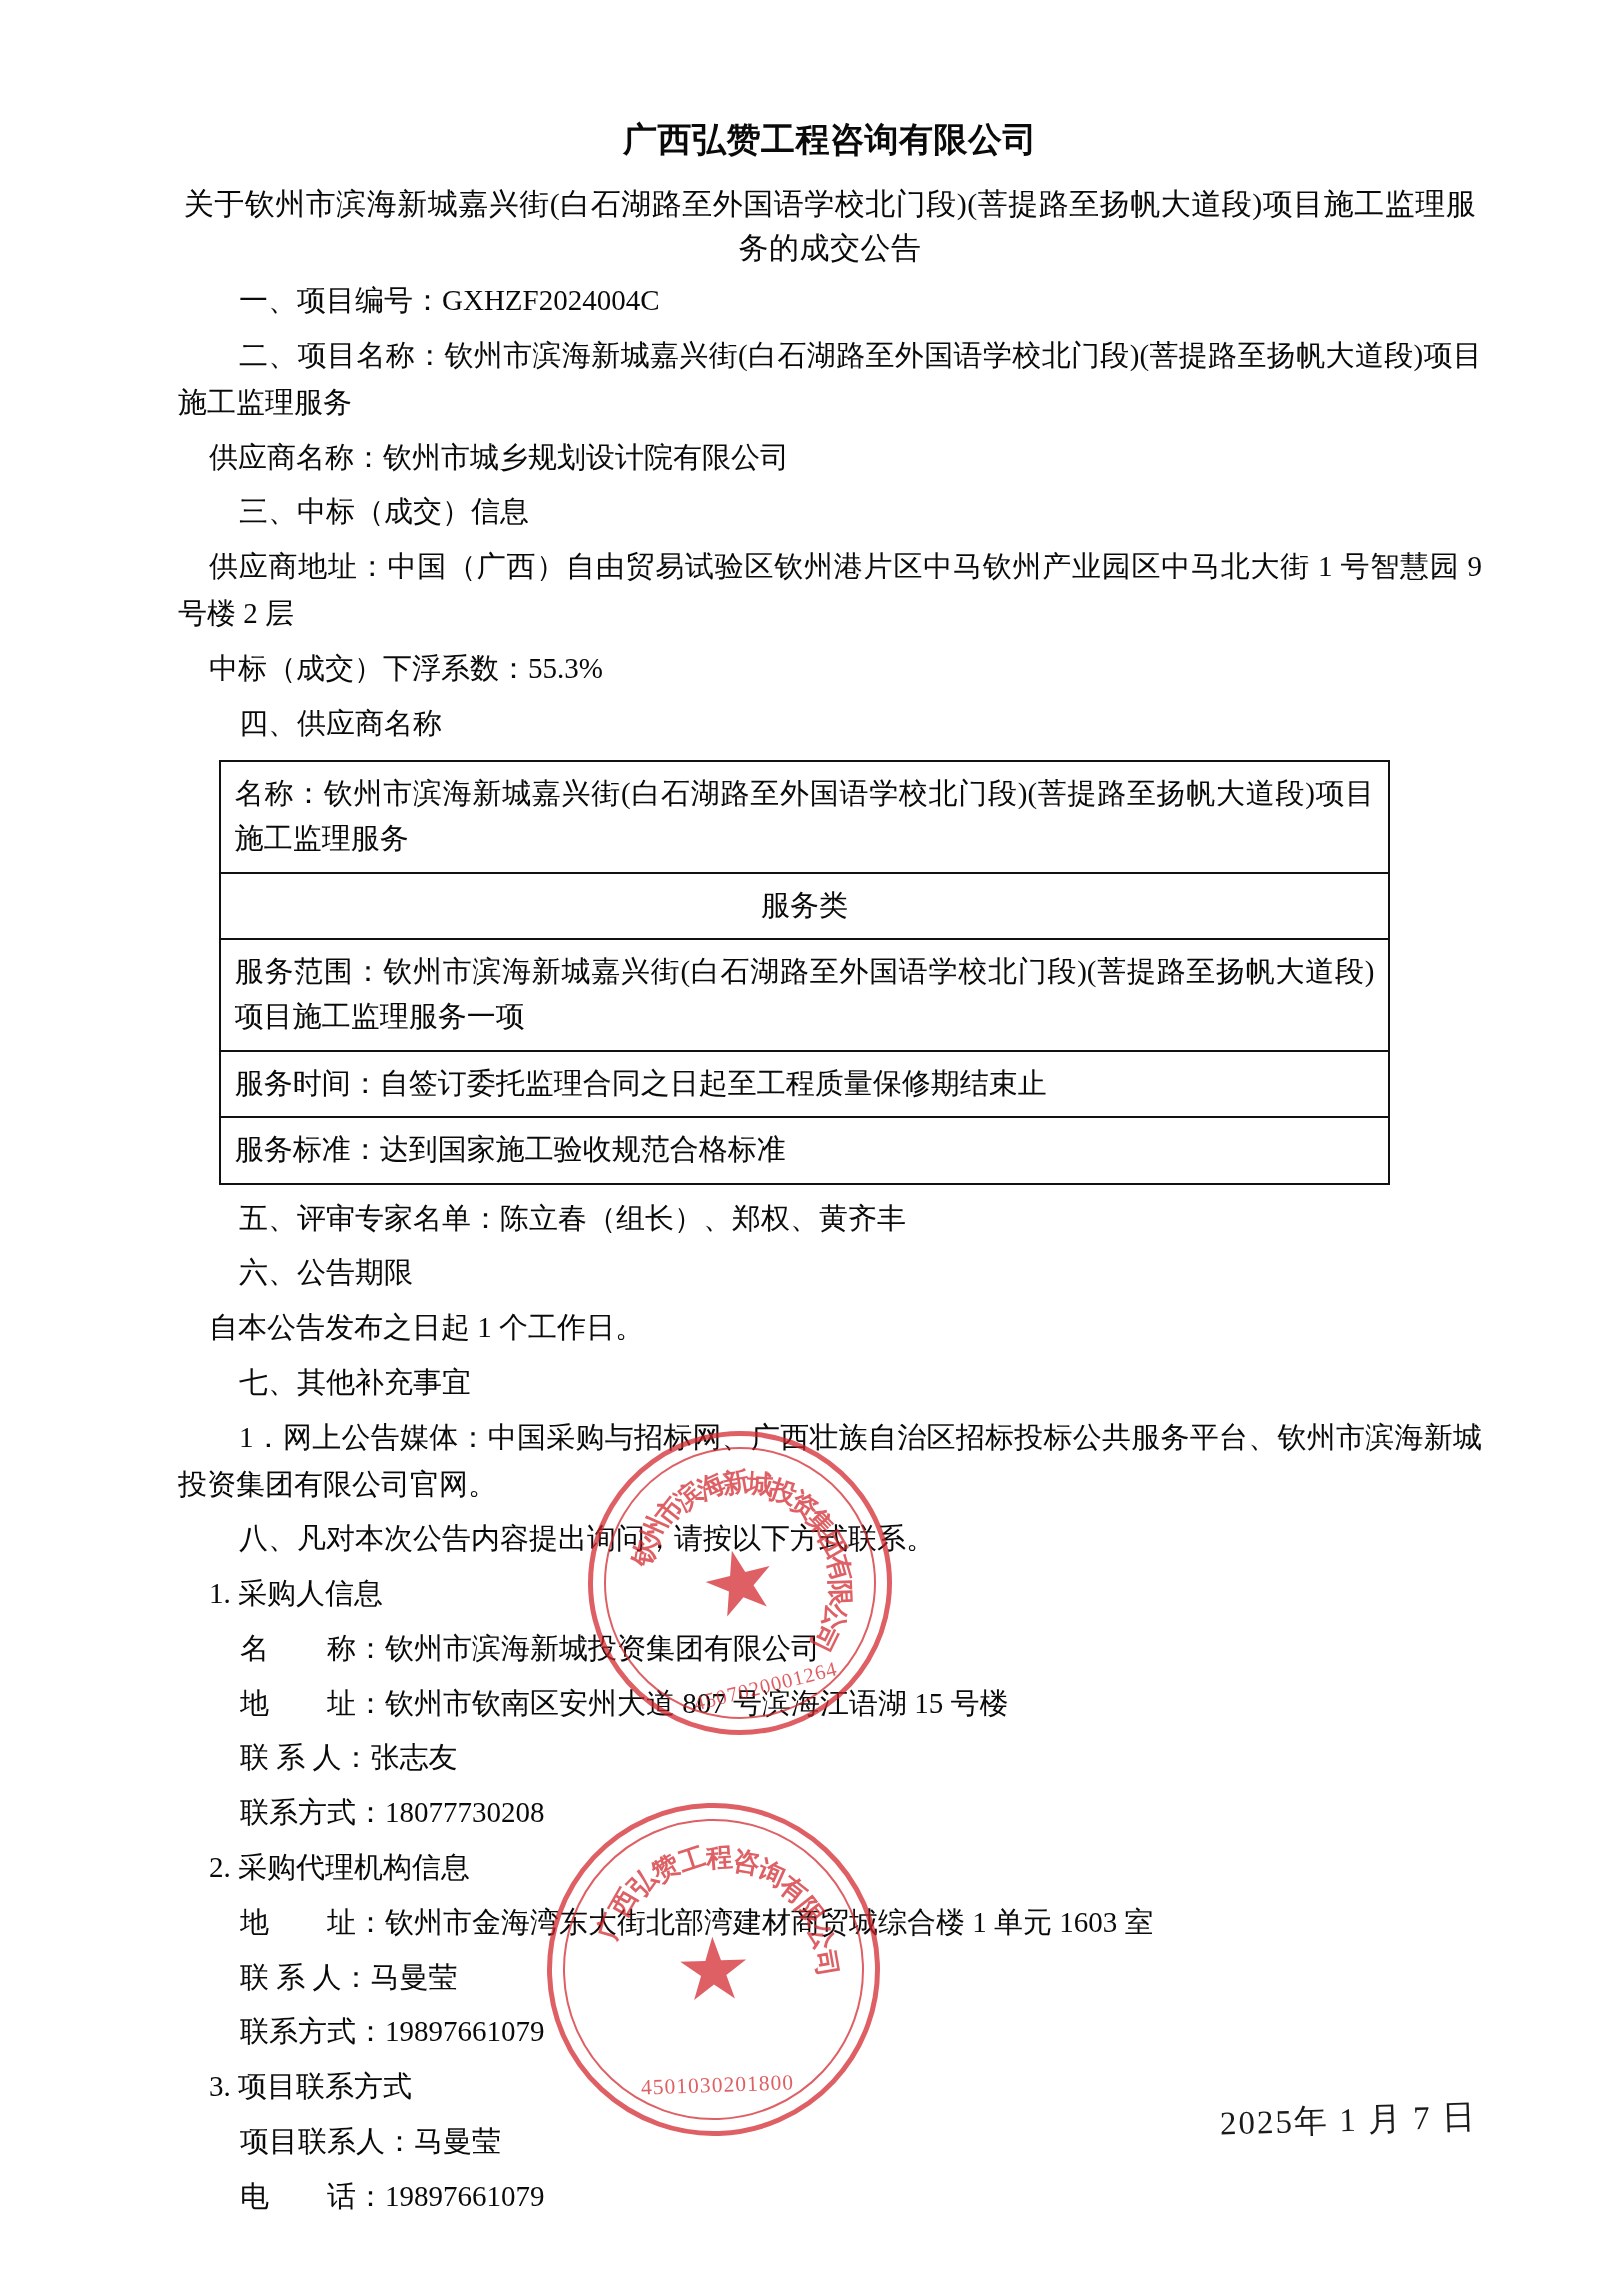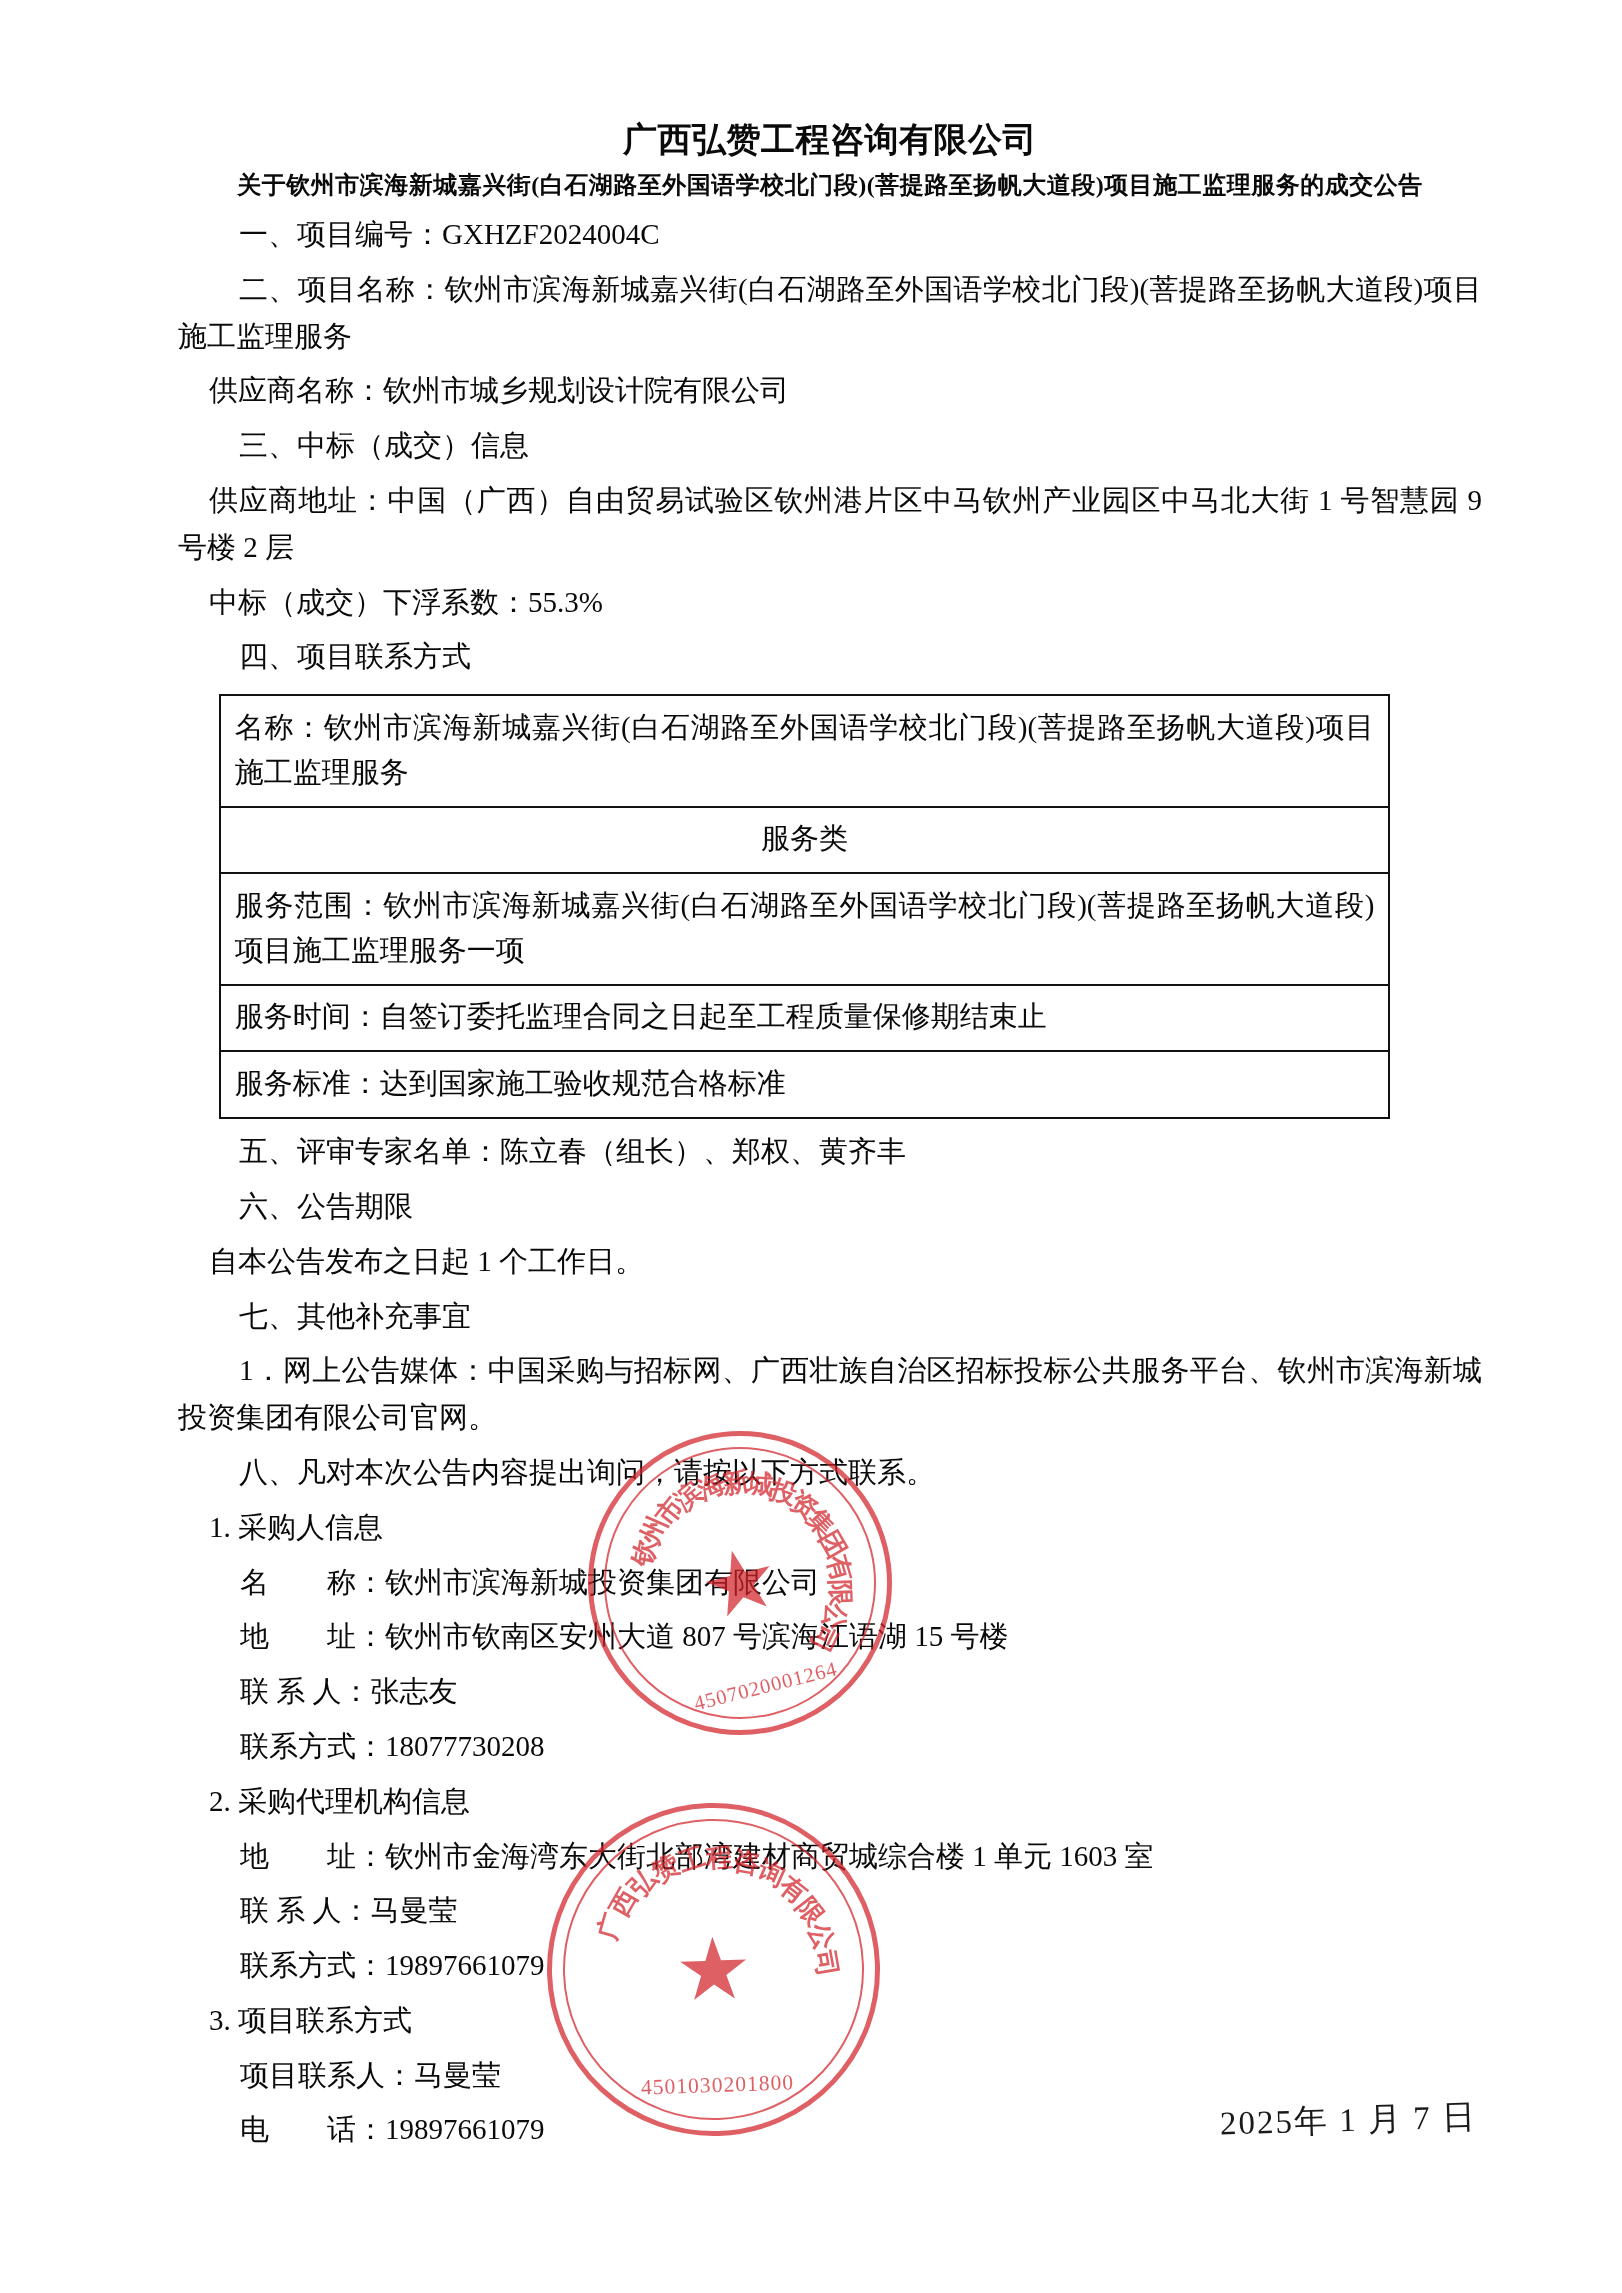--- a/index.html
+++ b/index.html
@@ -31,25 +31,25 @@
   }
   .title-line {
     text-align: center;
     font-size: 34px;
     font-weight: bold;
     line-height: 1.42;
     letter-spacing: 0.5px;
   }
   .title-block {
     text-align: center;
-    font-size: 24px;
-    font-weight: bold;
+    font-size: 30px;
+    font-weight: normal;
     line-height: 1.45;
     letter-spacing: 0.5px;
-    margin-top: 4px;
+    margin-top: 18px;
   }
   .para {
     font-size: 29px;
     line-height: 1.62;
     margin-top: 7.8px;
     text-align: justify;
   }
   .indent2 {
     text-indent: 61px;
   }
@@ -187,21 +187,21 @@
     <div class="para indent2">二、项目名称：钦州市滨海新城嘉兴街(白石湖路至外国语学校北门段)(菩提路至扬帆大道段)项目施工监理服务</div>
 
     <div class="para indent-sm">供应商名称：钦州市城乡规划设计院有限公司</div>
 
     <div class="para indent2">三、中标（成交）信息</div>
 
     <div class="para indent-sm">供应商地址：中国（广西）自由贸易试验区钦州港片区中马钦州产业园区中马北大街 1 号智慧园 9 号楼 2 层</div>
 
     <div class="para indent-sm">中标（成交）下浮系数：55.3%</div>
 
-    <div class="para indent2">四、项目联系方式</div>
+    <div class="para indent2">四、供应商名称</div>
 
     <table class="goods">
       <tbody>
           <tr>
         <td><span>名称：</span><span>钦州市滨海新城嘉兴街(白石湖路至外国语学校北门段)(菩提路至扬帆大道段)项目施工监理服务</span></td>
       </tr>
       <tr>
         <td class="hdr">服务类</td>
       </tr>
       <tr>

